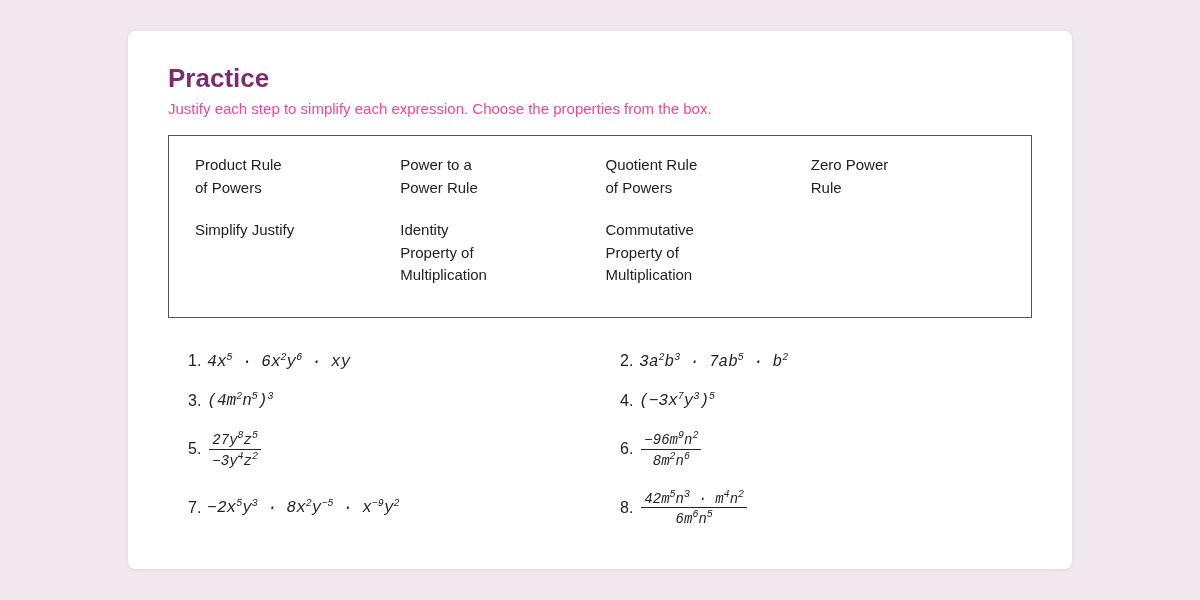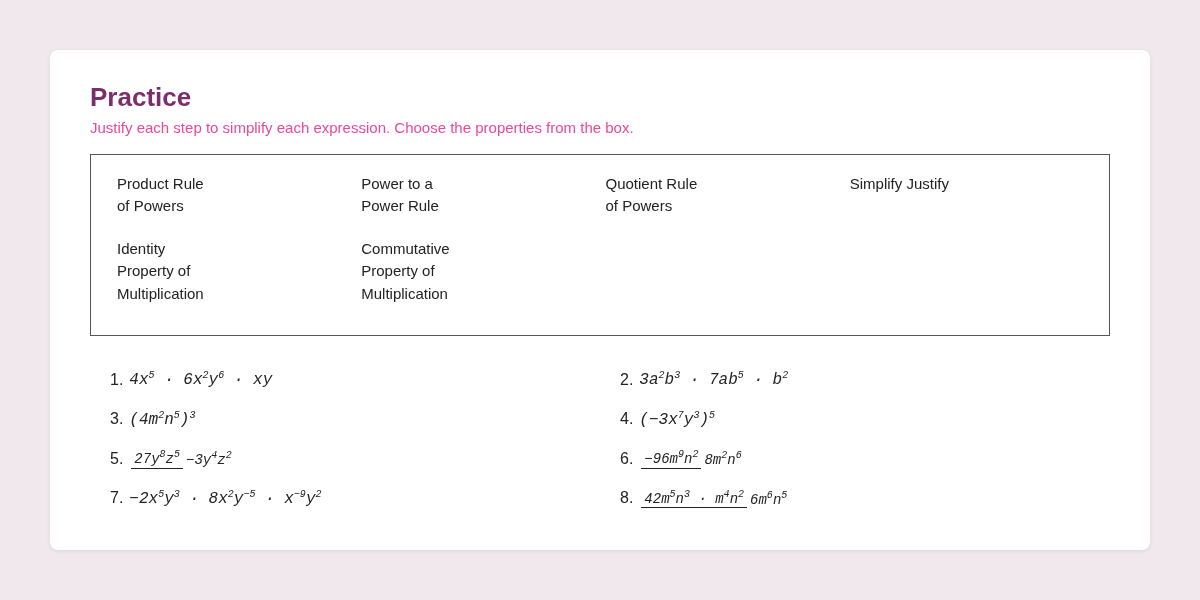--- a/index.html
+++ b/index.html
@@ -9,21 +9,21 @@
       display: flex;
       justify-content: center;
       align-items: center;
       min-height: 600px;
       width: 1200px;
     }
     .card {
       background: white;
       border-radius: 8px;
       padding: 32px 40px 36px 40px;
-      width: 1100px;
+      width: 944px;
       box-shadow: 0 1px 4px rgba(0,0,0,0.08);
     }
     .title {
       color: #7b2d6e;
       font-size: 26px;
       font-weight: bold;
       font-family: Arial, sans-serif;
       margin-bottom: 6px;
     }
     .subtitle {
@@ -65,21 +65,21 @@
     .problem-num {
       font-weight: normal;
     }
     .problem-expr {
       font-style: italic;
       font-size: 16px;
       font-family: Liberation Mono, monospace;
     }
     .frac {
       display: inline-flex;
-      flex-direction: row;
+      flex-direction: column;
       align-items: center;
       vertical-align: middle;
       margin: 0 2px;
     }
     .frac .num {
       border-bottom: 1.5px solid #222;
       padding: 0 3px 1px 3px;
       font-size: 14px;
     }
     .frac .den {
@@ -96,20 +96,21 @@
 <div class="card">
   <div class="title">Practice</div>
   <div class="subtitle">Justify each step to simplify each expression. Choose the properties from the box.</div>
 
   <div class="properties-box">
 
     <div class="prop-cell">Product Rule<br>of Powers</div>
     <div class="prop-cell">Power to a<br>Power Rule</div>
     <div class="prop-cell">Quotient Rule<br>of Powers</div>
 
+    <div class="prop-cell">Zero Power<br>Rule</div>
     <div class="prop-cell">Simplify Justify</div>
     <div class="prop-cell">Identity<br>Property of<br>Multiplication</div>
     <div class="prop-cell">Commutative<br>Property of<br>Multiplication</div>
   </div>
 
   <div class="problems-grid">
 
     <div class="problem">
       <span class="problem-num">1.</span>
       <span class="problem-expr">

